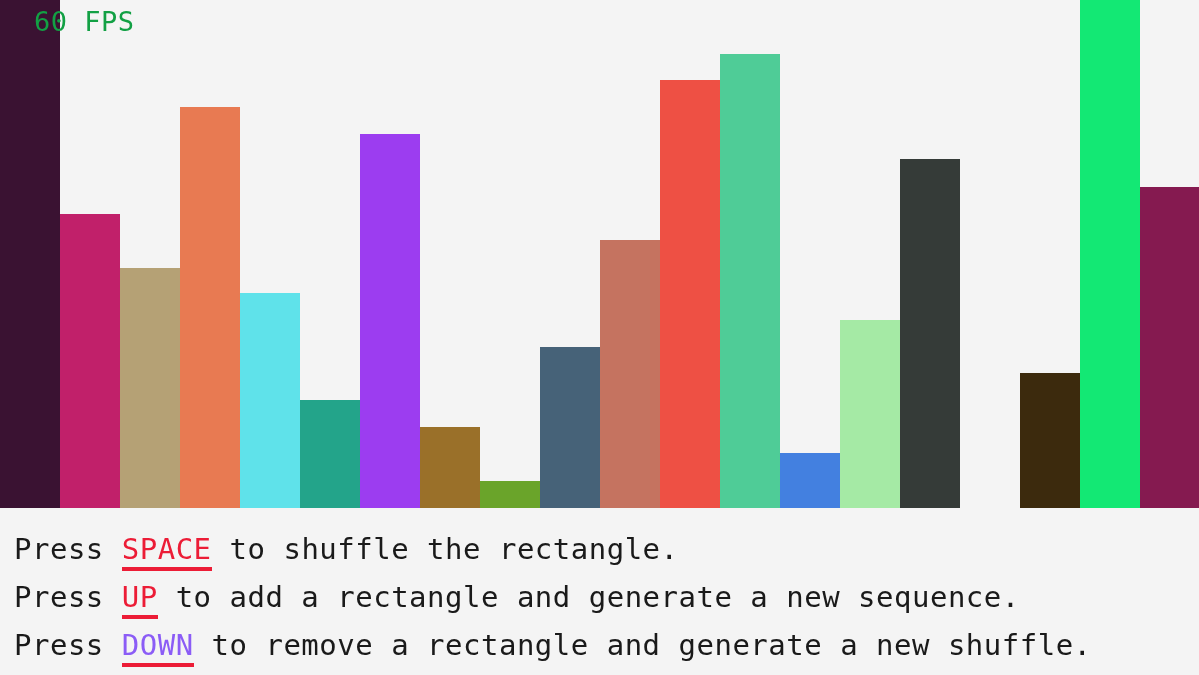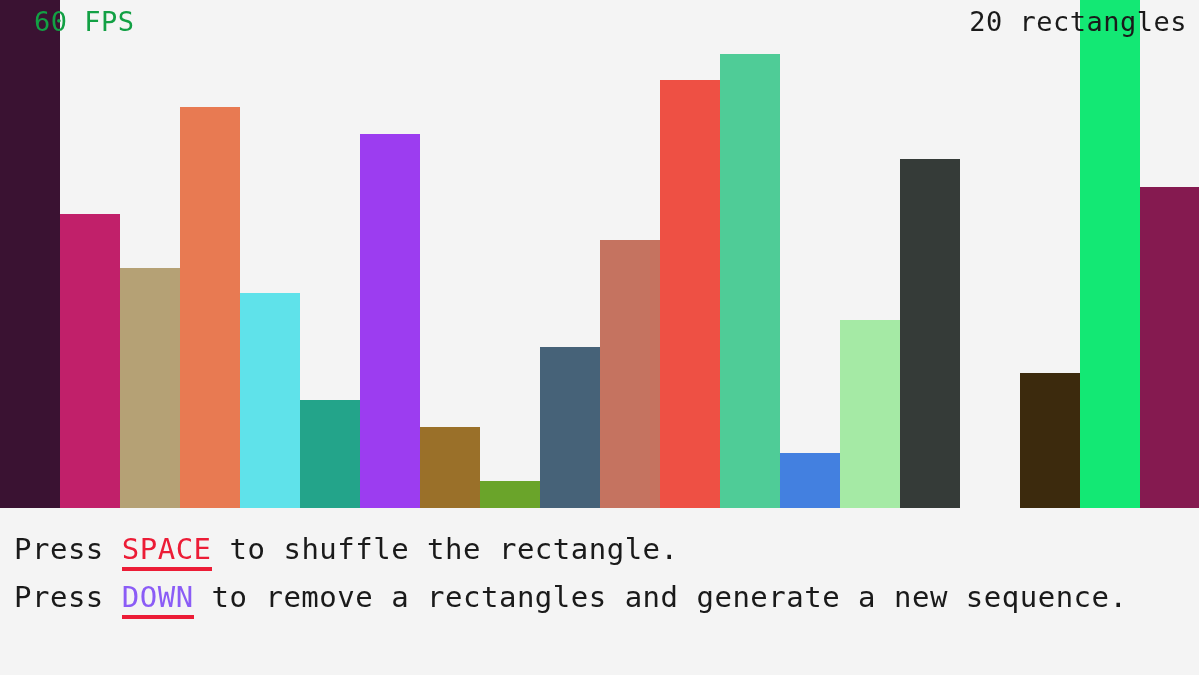--- a/index.html
+++ b/index.html
@@ -93,20 +93,20 @@
       <div class="bar" style="left: 780px; width: 60px; height: 55px; background: rgb(67, 128, 224);"></div>
       <div class="bar" style="left: 840px; width: 60px; height: 188px; background: rgb(165, 234, 165);"></div>
       <div class="bar" style="left: 900px; width: 60px; height: 349px; background: rgb(53, 59, 56);"></div>
       <div class="bar" style="left: 1020px; width: 60px; height: 135px; background: rgb(60, 42, 13);"></div>
       <div class="bar" style="left: 1080px; width: 60px; height: 508px; background: rgb(19, 232, 116);"></div>
       <div class="bar" style="left: 1140px; width: 60px; height: 321px; background: rgb(133, 26, 80);"></div>
     </div>
 
   <div class="hud" id="fps-counter" style="color: rgb(18, 160, 68);">60 FPS</div>
 
-  <div class="hud" id="rect-count" style="color: rgb(26, 26, 26);">20 rectangles</div>
 
   <div id="instructions">
       <div class="instruction-line"><span>Press </span><span class="key" style="color: rgb(236, 28, 54); border-bottom-color: rgb(236, 28, 54); text-align: right;">SPACE</span><span> to shuffle the rectangle.</span></div>
-      <div class="instruction-line"><span>Press </span><span class="key" style="color: #8b5cf6; border-bottom-color: rgb(236, 28, 54);">DOWN</span><span> to remove a rectangles and generate a new sequence.</span></div>
+      <div class="instruction-line"><span>Press </span><span class="key" style="color: rgb(236, 28, 54); border-bottom-color: rgb(236, 28, 54);">UP</span><span> to add a rectangle and generate a new sequence.</span></div>
+      <div class="instruction-line"><span>Press </span><span class="key" style="color: #8b5cf6; border-bottom-color: rgb(236, 28, 54);">DOWN</span><span> to remove a rectangle and generate a new shuffle.</span></div>
     </div>
 
 </div>
 
 </body></html>

